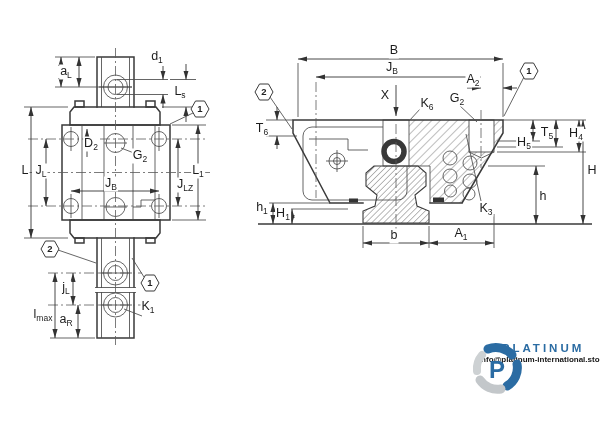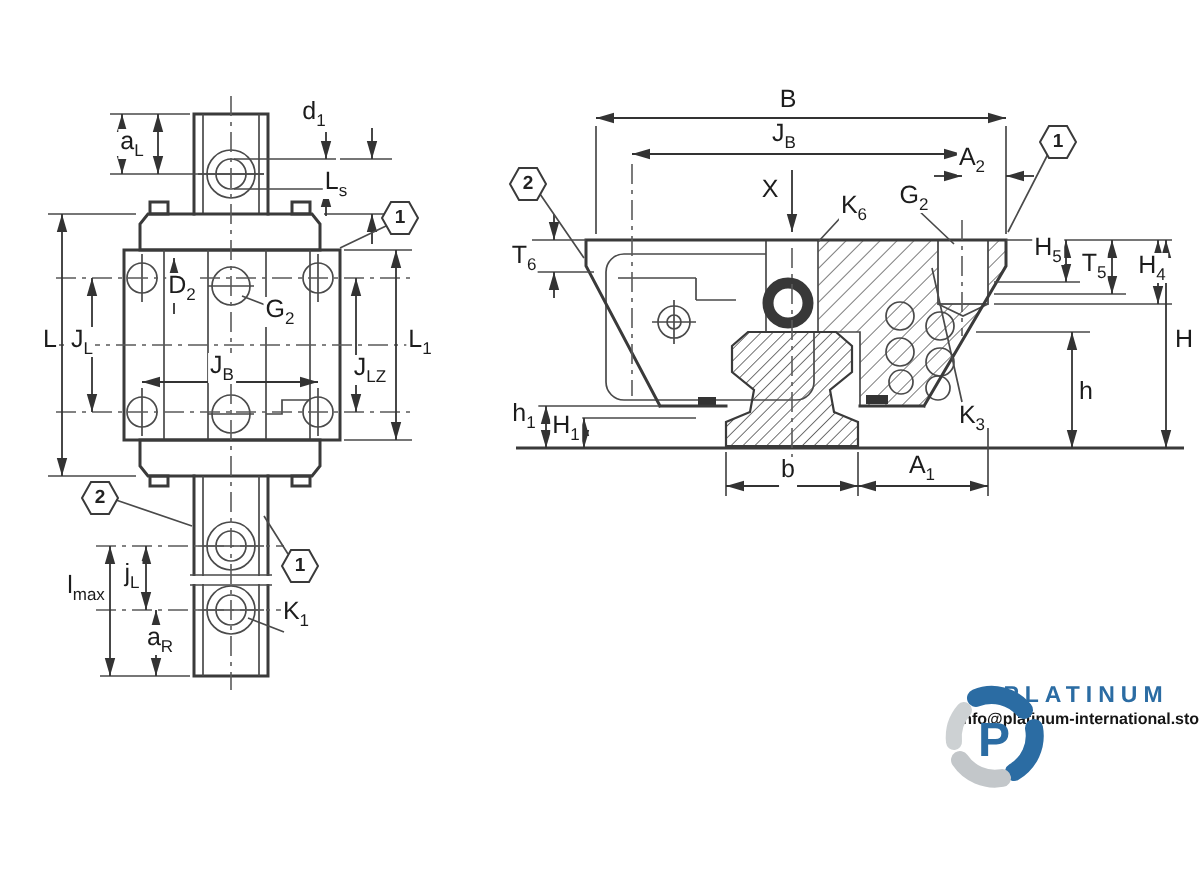--- a/index.html
+++ b/index.html
@@ -191,41 +191,41 @@
                          M270,97 L292,129 M524,77 L504,116"></path>
     </g>
 
     <polygon class="hx" points="259.5,84 268.5,84 273,92 268.5,100 259.5,100 255,92"></polygon>
     <polygon class="hx" points="524.5,63 533.5,63 538,71 533.5,79 524.5,79 520,71"></polygon>
   </g>
 </svg>
 
 <div class="dim" style="left:66px;top:72px"><span>a</span><sub>L</sub></div>
 <div class="dim" style="left:157px;top:57px"><span>d</span><sub>1</sub></div>
-<div class="dim" style="left:168px;top:92px"><span>L</span><sub>s</sub></div>
+<div class="dim" style="left:180px;top:92px"><span>L</span><sub>s</sub></div>
 <div class="dim" style="left:91px;top:144px"><span>D</span><sub>2</sub></div>
 <div class="dim" style="left:140px;top:156px"><span>G</span><sub>2</sub></div>
 <div class="dim" style="left:111px;top:184px"><span>J</span><sub>B</sub></div>
 <div class="dim" style="left:41px;top:171px"><span>J</span><sub>L</sub></div>
 <div class="dim" style="left:25px;top:171px"><span>L</span><sub></sub></div>
 <div class="dim" style="left:185px;top:185px"><span>J</span><sub>LZ</sub></div>
-<div class="dim" style="left:210px;top:171px"><span>L</span><sub>1</sub></div>
+<div class="dim" style="left:198px;top:171px"><span>L</span><sub>1</sub></div>
 <div class="dim" style="left:66px;top:288px"><span>j</span><sub>L</sub></div>
-<div class="dim" style="left:43px;top:294px"><span>l</span><sub>max</sub></div>
-<div class="dim" style="left:80px;top:320px"><span>a</span><sub>R</sub></div>
+<div class="dim" style="left:43px;top:315px"><span>l</span><sub>max</sub></div>
+<div class="dim" style="left:66px;top:320px"><span>a</span><sub>R</sub></div>
 <div class="dim" style="left:148px;top:307px"><span>K</span><sub>1</sub></div>
 
 <div class="dim" style="left:394px;top:51px"><span>B</span><sub></sub></div>
 <div class="dim" style="left:392px;top:68px"><span>J</span><sub>B</sub></div>
-<div class="dim" style="left:486px;top:80px"><span>A</span><sub>2</sub></div>
+<div class="dim" style="left:473px;top:80px"><span>A</span><sub>2</sub></div>
 <div class="dim" style="left:385px;top:96px"><span>X</span><sub></sub></div>
 <div class="dim" style="left:427px;top:104px"><span>K</span><sub>6</sub></div>
 <div class="dim" style="left:457px;top:99px"><span>G</span><sub>2</sub></div>
 <div class="dim" style="left:262px;top:129px"><span>T</span><sub>6</sub></div>
-<div class="dim" style="left:524px;top:125px"><span>H</span><sub>5</sub></div>
+<div class="dim" style="left:524px;top:143px"><span>H</span><sub>5</sub></div>
 <div class="dim" style="left:547px;top:133px"><span>T</span><sub>5</sub></div>
 <div class="dim" style="left:576px;top:134px"><span>H</span><sub>4</sub></div>
 <div class="dim" style="left:592px;top:171px"><span>H</span><sub></sub></div>
 <div class="dim" style="left:543px;top:197px"><span>h</span><sub></sub></div>
 <div class="dim" style="left:486px;top:209px"><span>K</span><sub>3</sub></div>
 <div class="dim" style="left:262px;top:208px"><span>h</span><sub>1</sub></div>
 <div class="dim" style="left:283px;top:214px"><span>H</span><sub>1</sub></div>
 <div class="dim" style="left:394px;top:236px"><span>b</span><sub></sub></div>
 <div class="dim" style="left:461px;top:234px"><span>A</span><sub>1</sub></div>
 

